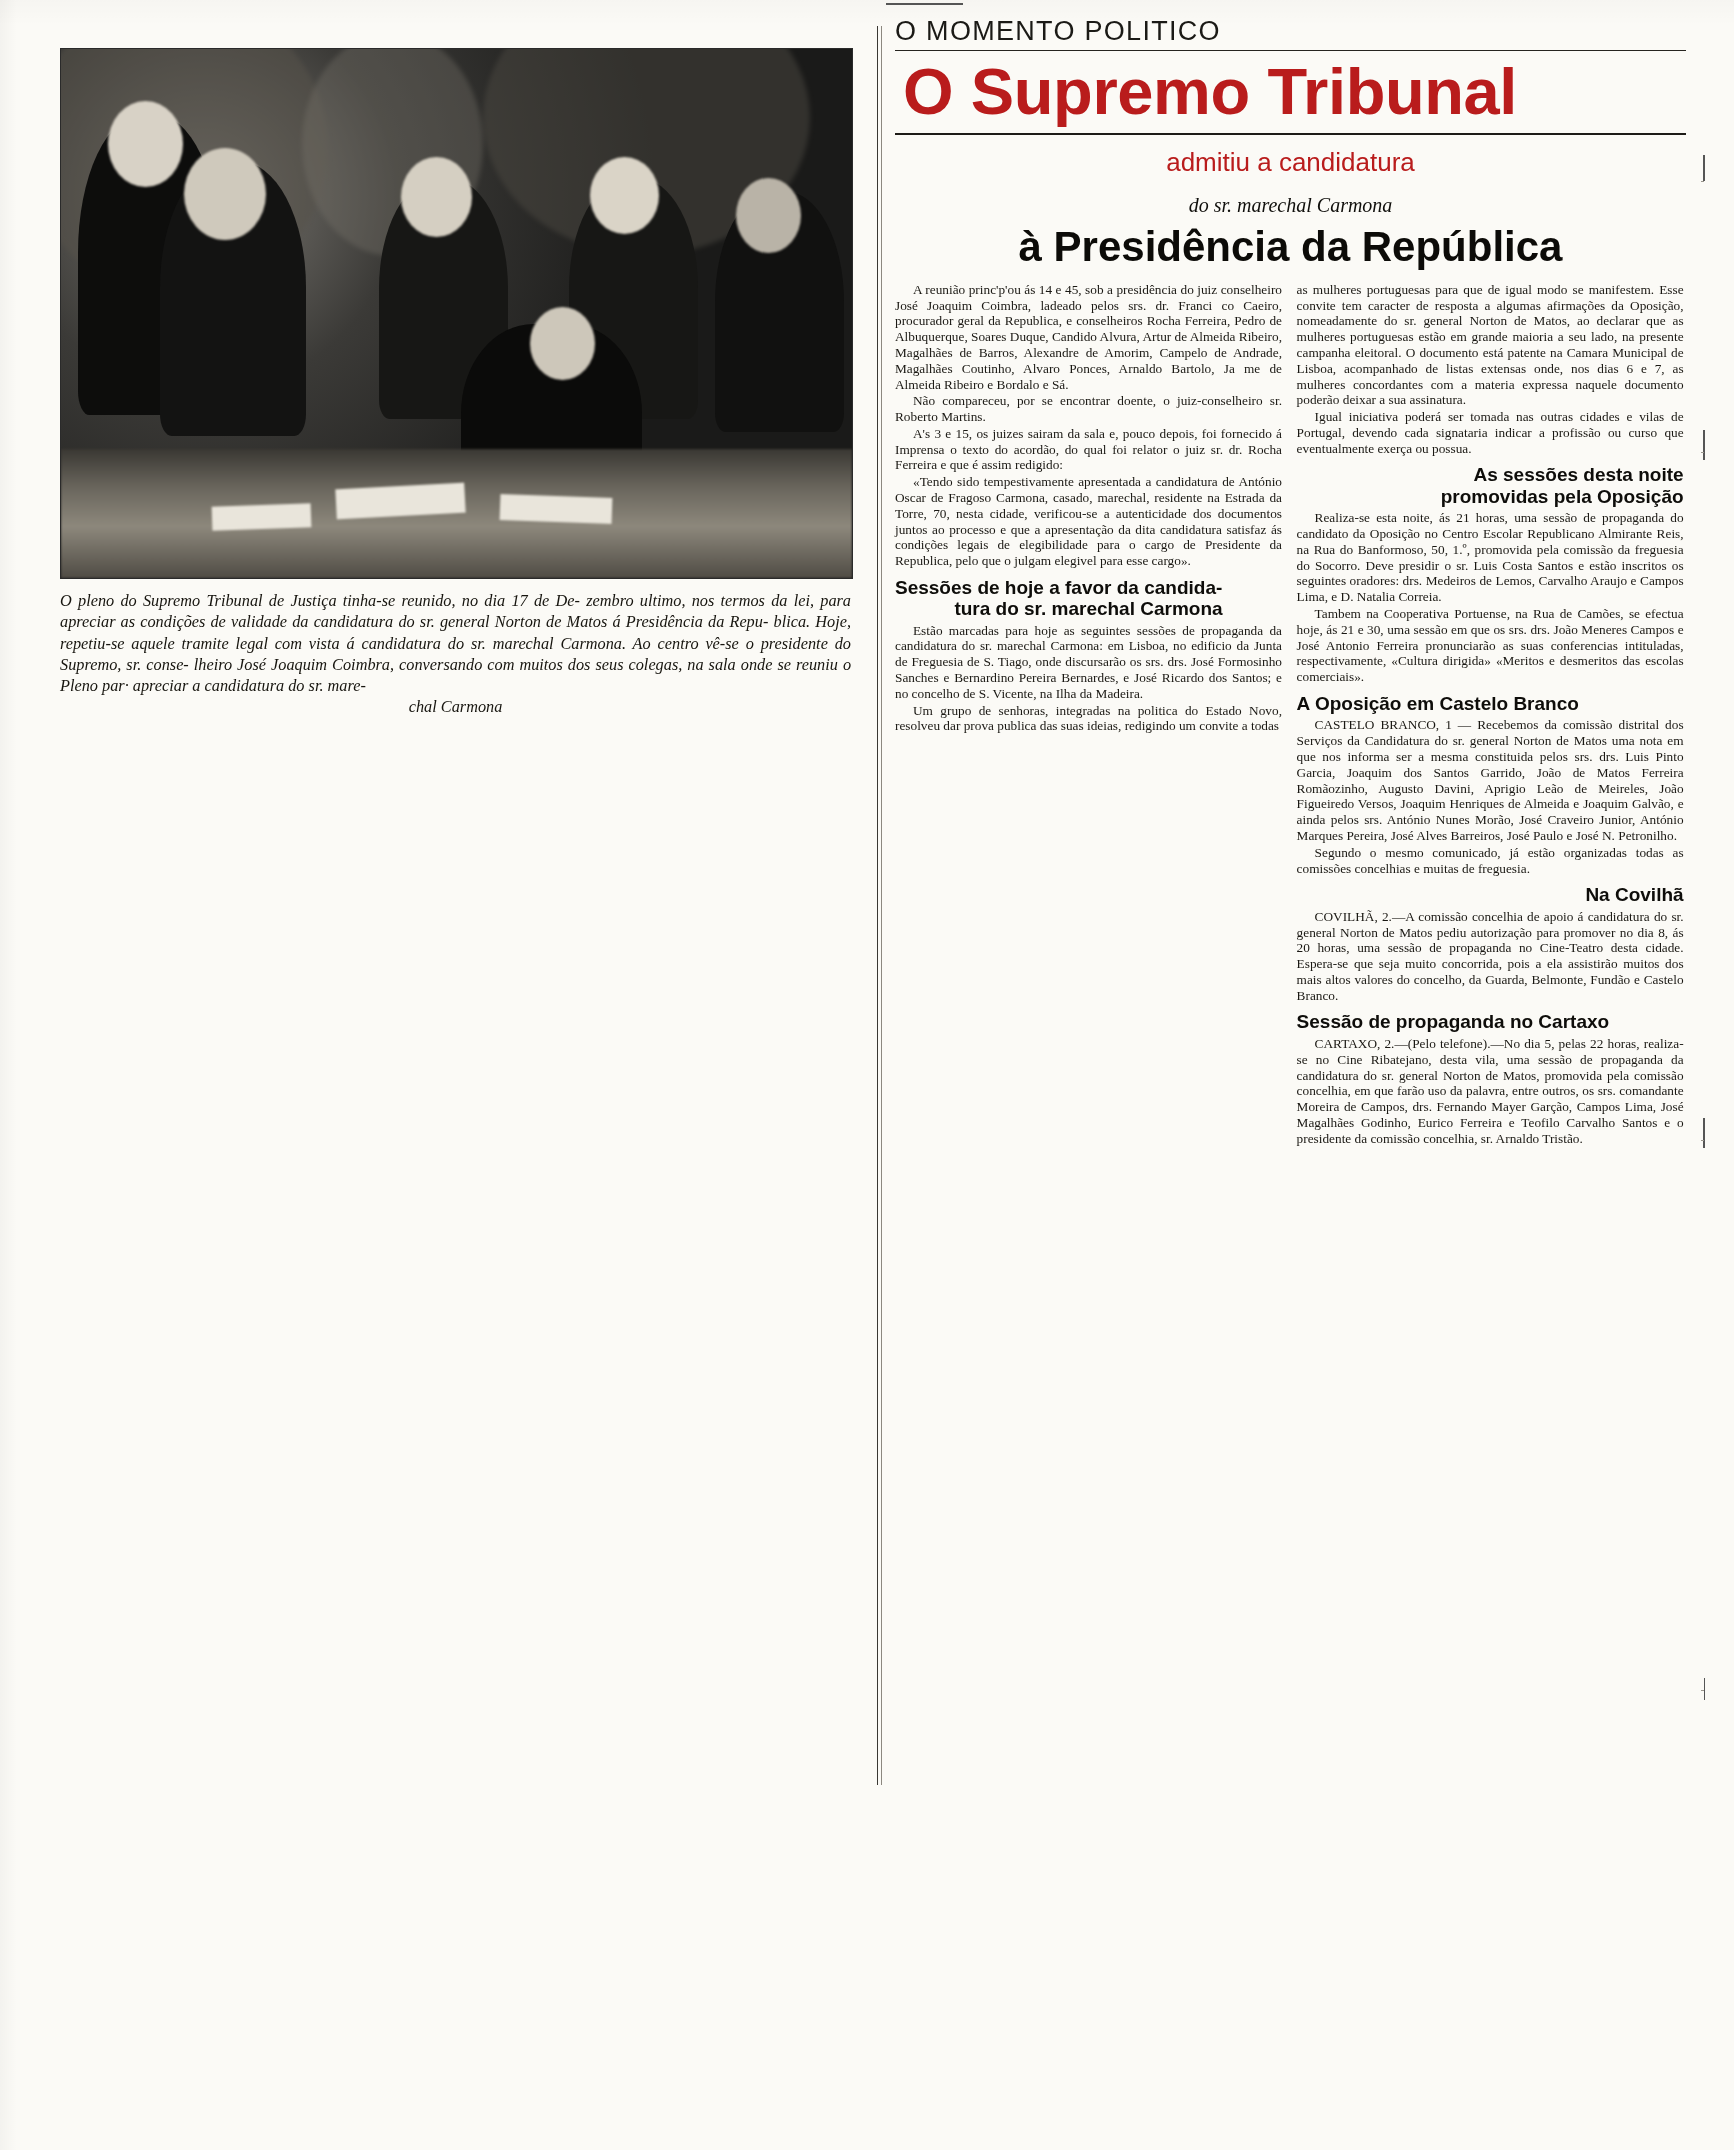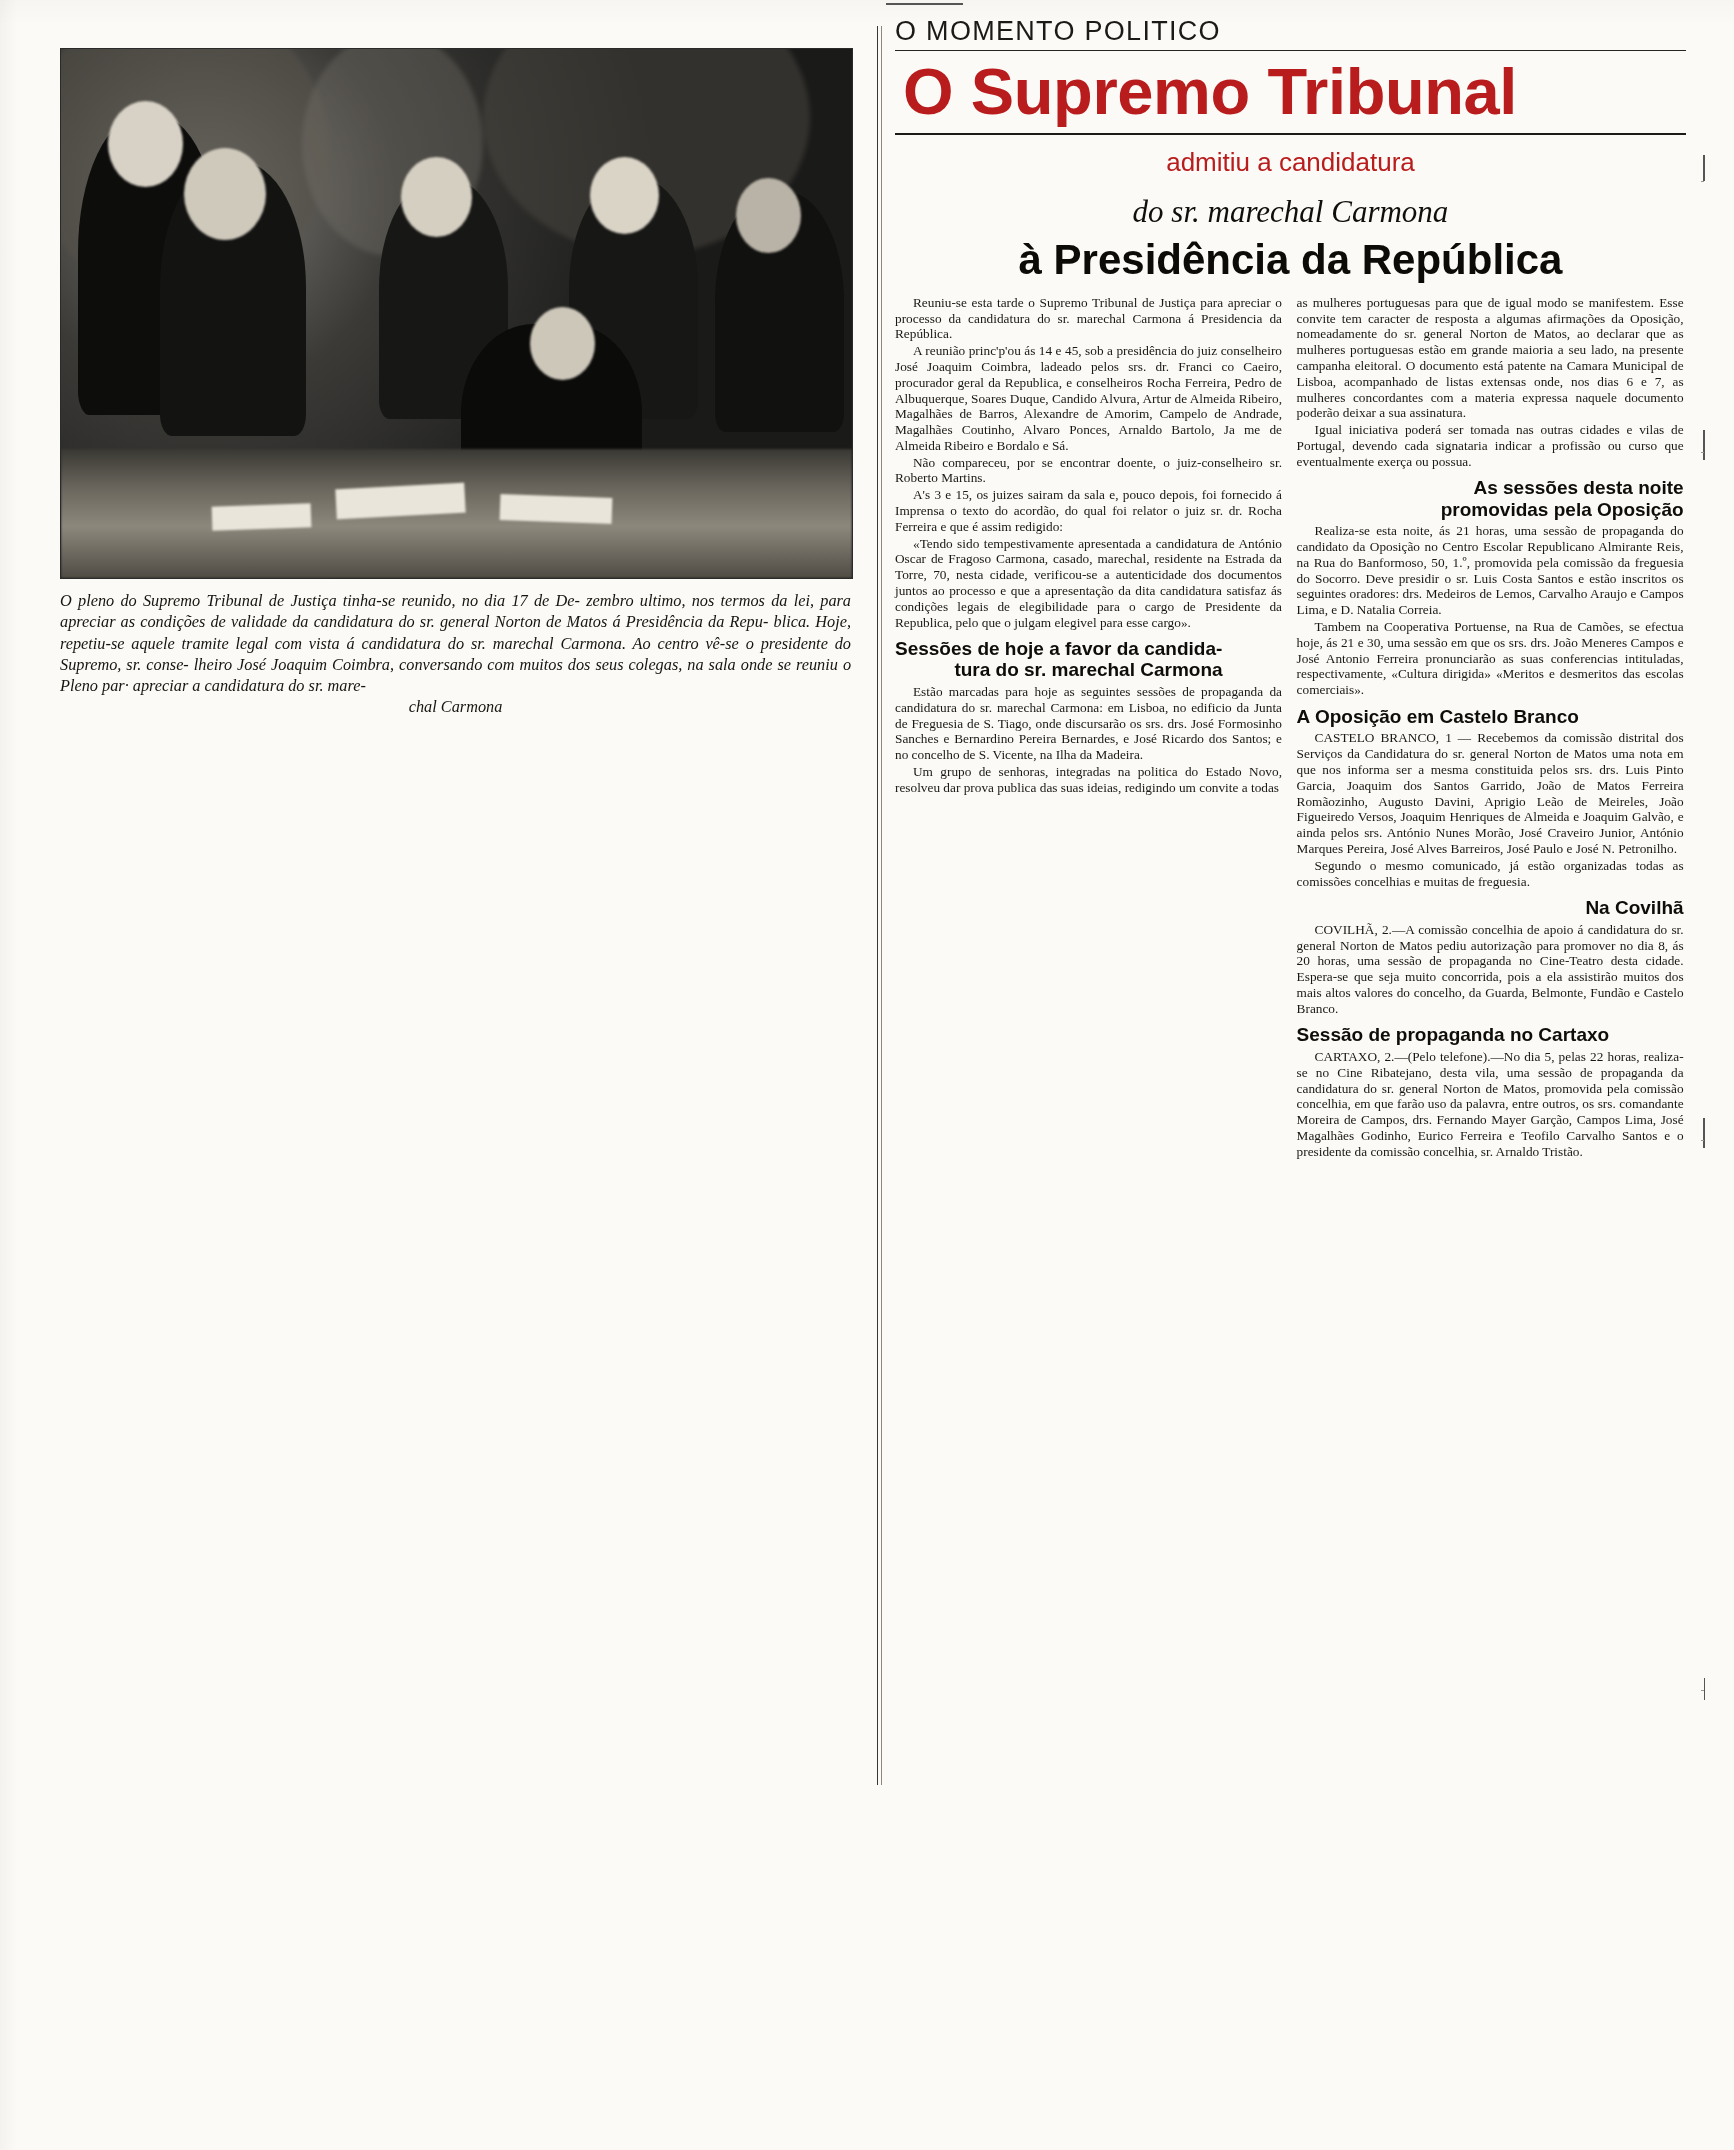--- a/index.html
+++ b/index.html
@@ -165,21 +165,21 @@
   .deck-1 {
     font-family: "Liberation Sans", sans-serif;
     font-size: 26px;
     text-align: center;
     color: #b91c1c;
     margin: 0 0 6px 0;
   }
   .deck-2 {
     font-family: "Liberation Serif", serif;
     font-style: italic;
-    font-size: 31px;
+    font-size: 20px;
     text-align: center;
     color: #100f0c;
     margin: 16px 0 6px 0;
   }
   .deck-3 {
     font-family: "Liberation Sans", sans-serif;
     font-weight: bold;
     font-size: 42px;
     text-align: center;
     color: #0c0b08;
@@ -302,21 +302,20 @@
     <div class="rule-thin"></div>
     <h1 class="headline-main">O Supremo Tribunal</h1>
     <div class="rule-thick"></div>
     <div class="deck-1">admitiu a candidatura</div>
     <div class="deck-2">do sr. marechal Carmona</div>
     <div class="deck-3">à Presidência da República</div>
 
     <div class="cols">
 
       <div class="col">
-        <p>Reuniu-se esta tarde o Supremo Tribunal de Justiça para apreciar o processo da candidatura do sr. marechal Carmona á Presidencia da República.</p>
         <p>A reunião princ'p'ou ás 14 e 45, sob a presidência do juiz conselheiro José Joaquim Coimbra, ladeado pelos srs. dr. Franci co Caeiro, procurador geral da Republica, e conselheiros Rocha Ferreira, Pedro de Albuquerque, Soares Duque, Candido Alvura, Artur de Almeida Ribeiro, Magalhães de Barros, Alexandre de Amorim, Campelo de Andrade, Magalhães Coutinho, Alvaro Ponces, Arnaldo Bartolo, Ja me de Almeida Ribeiro e Bordalo e Sá.</p>
         <p>Não compareceu, por se encontrar doente, o juiz-conselheiro sr. Roberto Martins.</p>
         <p>A's 3 e 15, os juizes sairam da sala e, pouco depois, foi fornecido á Imprensa o texto do acordão, do qual foi relator o juiz sr. dr. Rocha Ferreira e que é assim redigido:</p>
         <p>«Tendo sido tempestivamente apresentada a candidatura de António Oscar de Fragoso Carmona, casado, marechal, residente na Estrada da Torre, 70, nesta cidade, verificou-se a autenticidade dos documentos juntos ao processo e que a apresentação da dita candidatura satisfaz ás condições legais de elegibilidade para o cargo de Presidente da Republica, pelo que o julgam elegivel para esse cargo».</p>
 
         <div class="subhead">
           <span>Sessões de hoje a favor da candida-</span><br>
           <span style="display:block;text-align:center;">tura do sr. marechal Carmona</span>
         </div>
 

